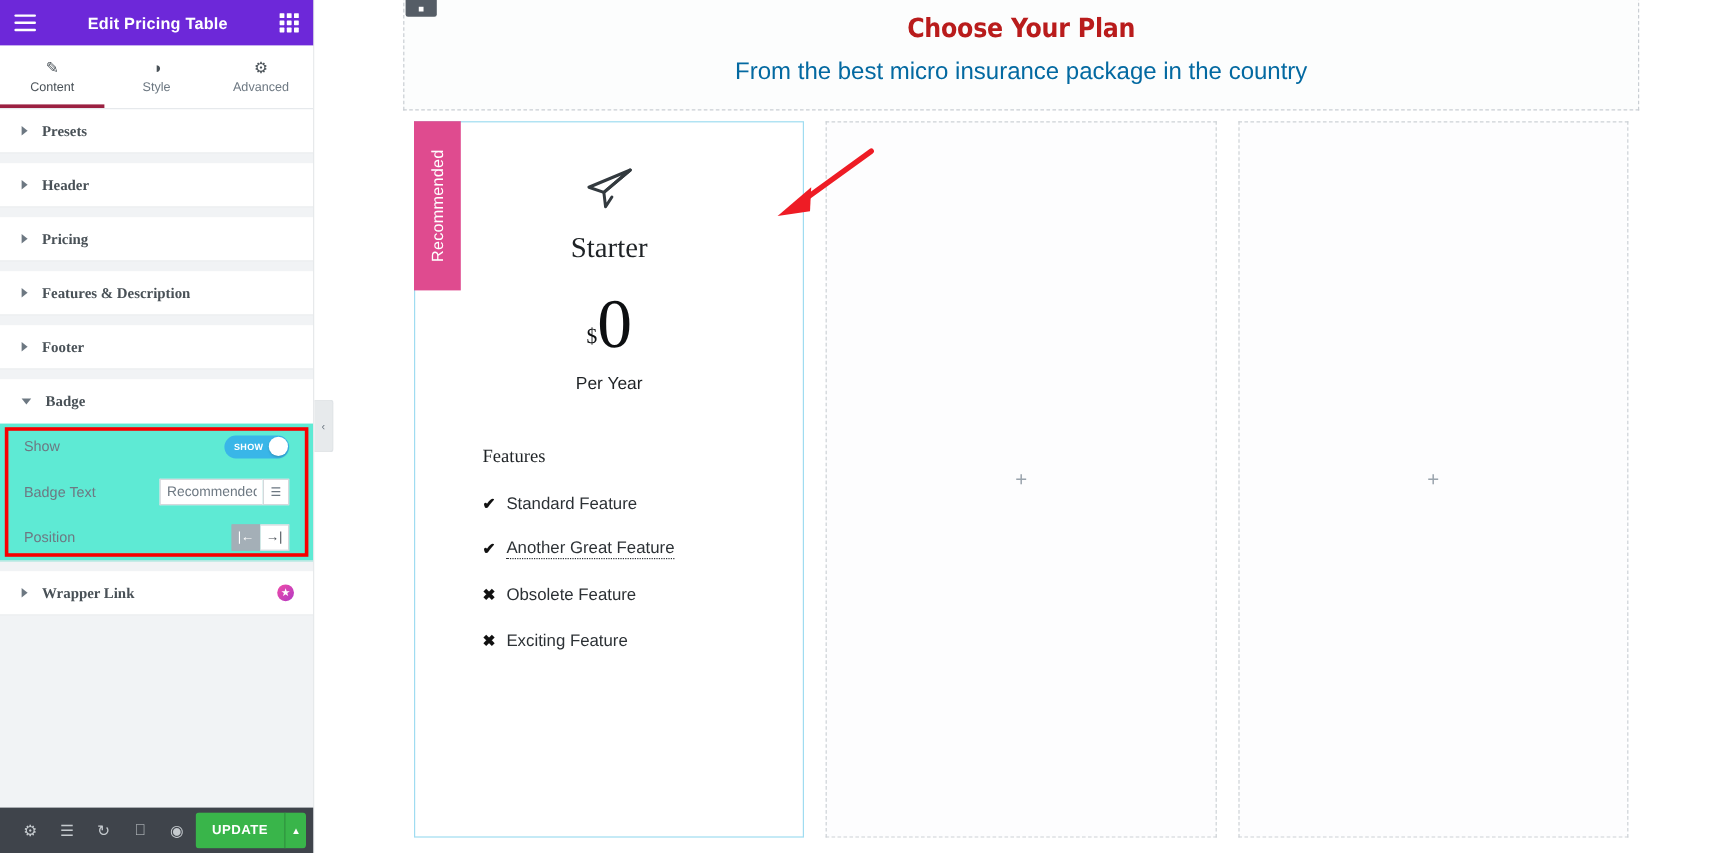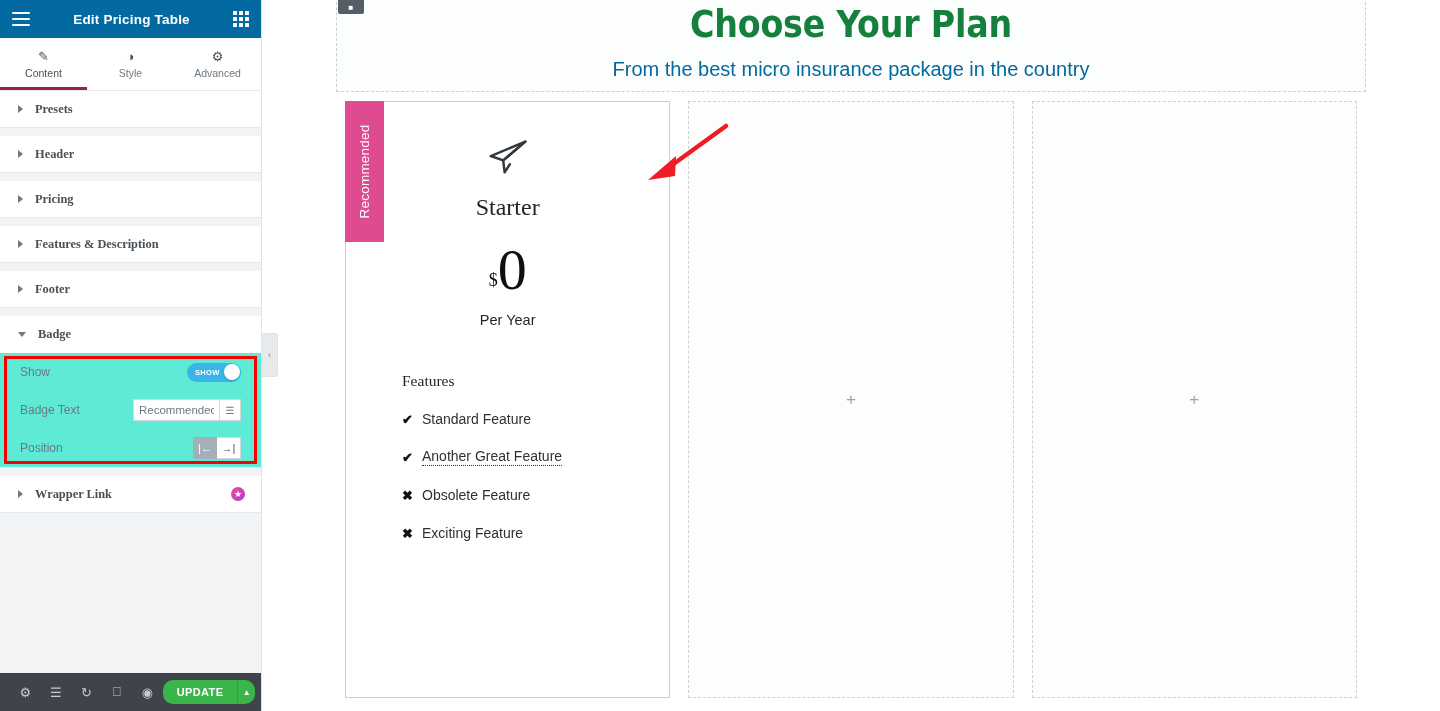--- a/index.html
+++ b/index.html
@@ -13,21 +13,21 @@
 
   
   .panel {
     position: absolute; left: 0; top: 0;
     width: 262px; height: 711px;
     background: #f1f3f5;
     border-right: 1px solid #e0e3e6;
     display: flex; flex-direction: column;
   }
   .panel-header {
-    height: 38px; background: #0369a1;
+    height: 38px; background: #6d28d9;
     display: flex; align-items: center; justify-content: space-between;
     padding: 0 12px; flex: 0 0 auto;
   }
   .panel-title {
     color: #ffffff; font-size: 13.5px; font-weight: 700;
     letter-spacing: .2px; flex: 1; text-align: center;
   }
   .hamburger { width: 18px; height: 14px; display: flex; flex-direction: column;
     justify-content: space-between; cursor: pointer; }
   .hamburger i { display: block; height: 2.4px; background: #fff; border-radius: 1px; }
@@ -125,21 +125,21 @@
   
   .panel-footer {
     height: 38px; background: #3f444b; display: flex; align-items: center;
     padding: 0 6px 0 10px; gap: 0; flex: 0 0 auto;
   }
   .fico {
     width: 32px; height: 38px; display: flex; align-items: center;
     justify-content: center; color: #c5cace; font-size: 13px; cursor: pointer;
   }
   .update-btn {
-    margin-left: auto; display: flex; height: 24px; border-radius: 10px; overflow: hidden;
+    margin-left: auto; display: flex; height: 30px; border-radius: 3px; overflow: hidden;
   }
   .update-main {
     background: #39b54a; color: #fff; font-size: 11px; font-weight: 700;
     letter-spacing: .4px; padding: 0 14px; display: flex; align-items: center;
     cursor: pointer;
   }
   .update-arrow {
     background: #39b54a; color: #fff; width: 22px; display: flex;
     align-items: center; justify-content: center; font-size: 8px;
     border-left: 1px solid #2f9c3e; cursor: pointer;
@@ -167,21 +167,21 @@
   }
 
   .hero {
     position: absolute; left: 74px; top: -8px; width: 1030px; height: 100px;
     border: 1px dashed #c9ced3; background: #fcfdfd;
     display: flex; flex-direction: column; align-items: center;
     justify-content: center; gap: 12px;
   }
   .hero-title {
     font-family: "DejaVu Sans Condensed", "Liberation Sans Narrow", "Liberation Sans", sans-serif;
-    font-size: 37px; font-weight: 700; color: #15803d; letter-spacing: -.2px;
+    font-size: 22px; font-weight: 700; color: #b91c1c; letter-spacing: -.2px;
   }
   .hero-sub { font-size: 20px; color: #0369a1; font-weight: 400; }
 
   .cols {
     position: absolute; left: 83px; top: 101px; width: 1012px; height: 597px;
     display: flex; gap: 18px;
   }
   .col-empty {
     flex: 1; border: 1px dashed #cdd2d6; background: #fdfdfe;
     display: flex; align-items: center; justify-content: center;

